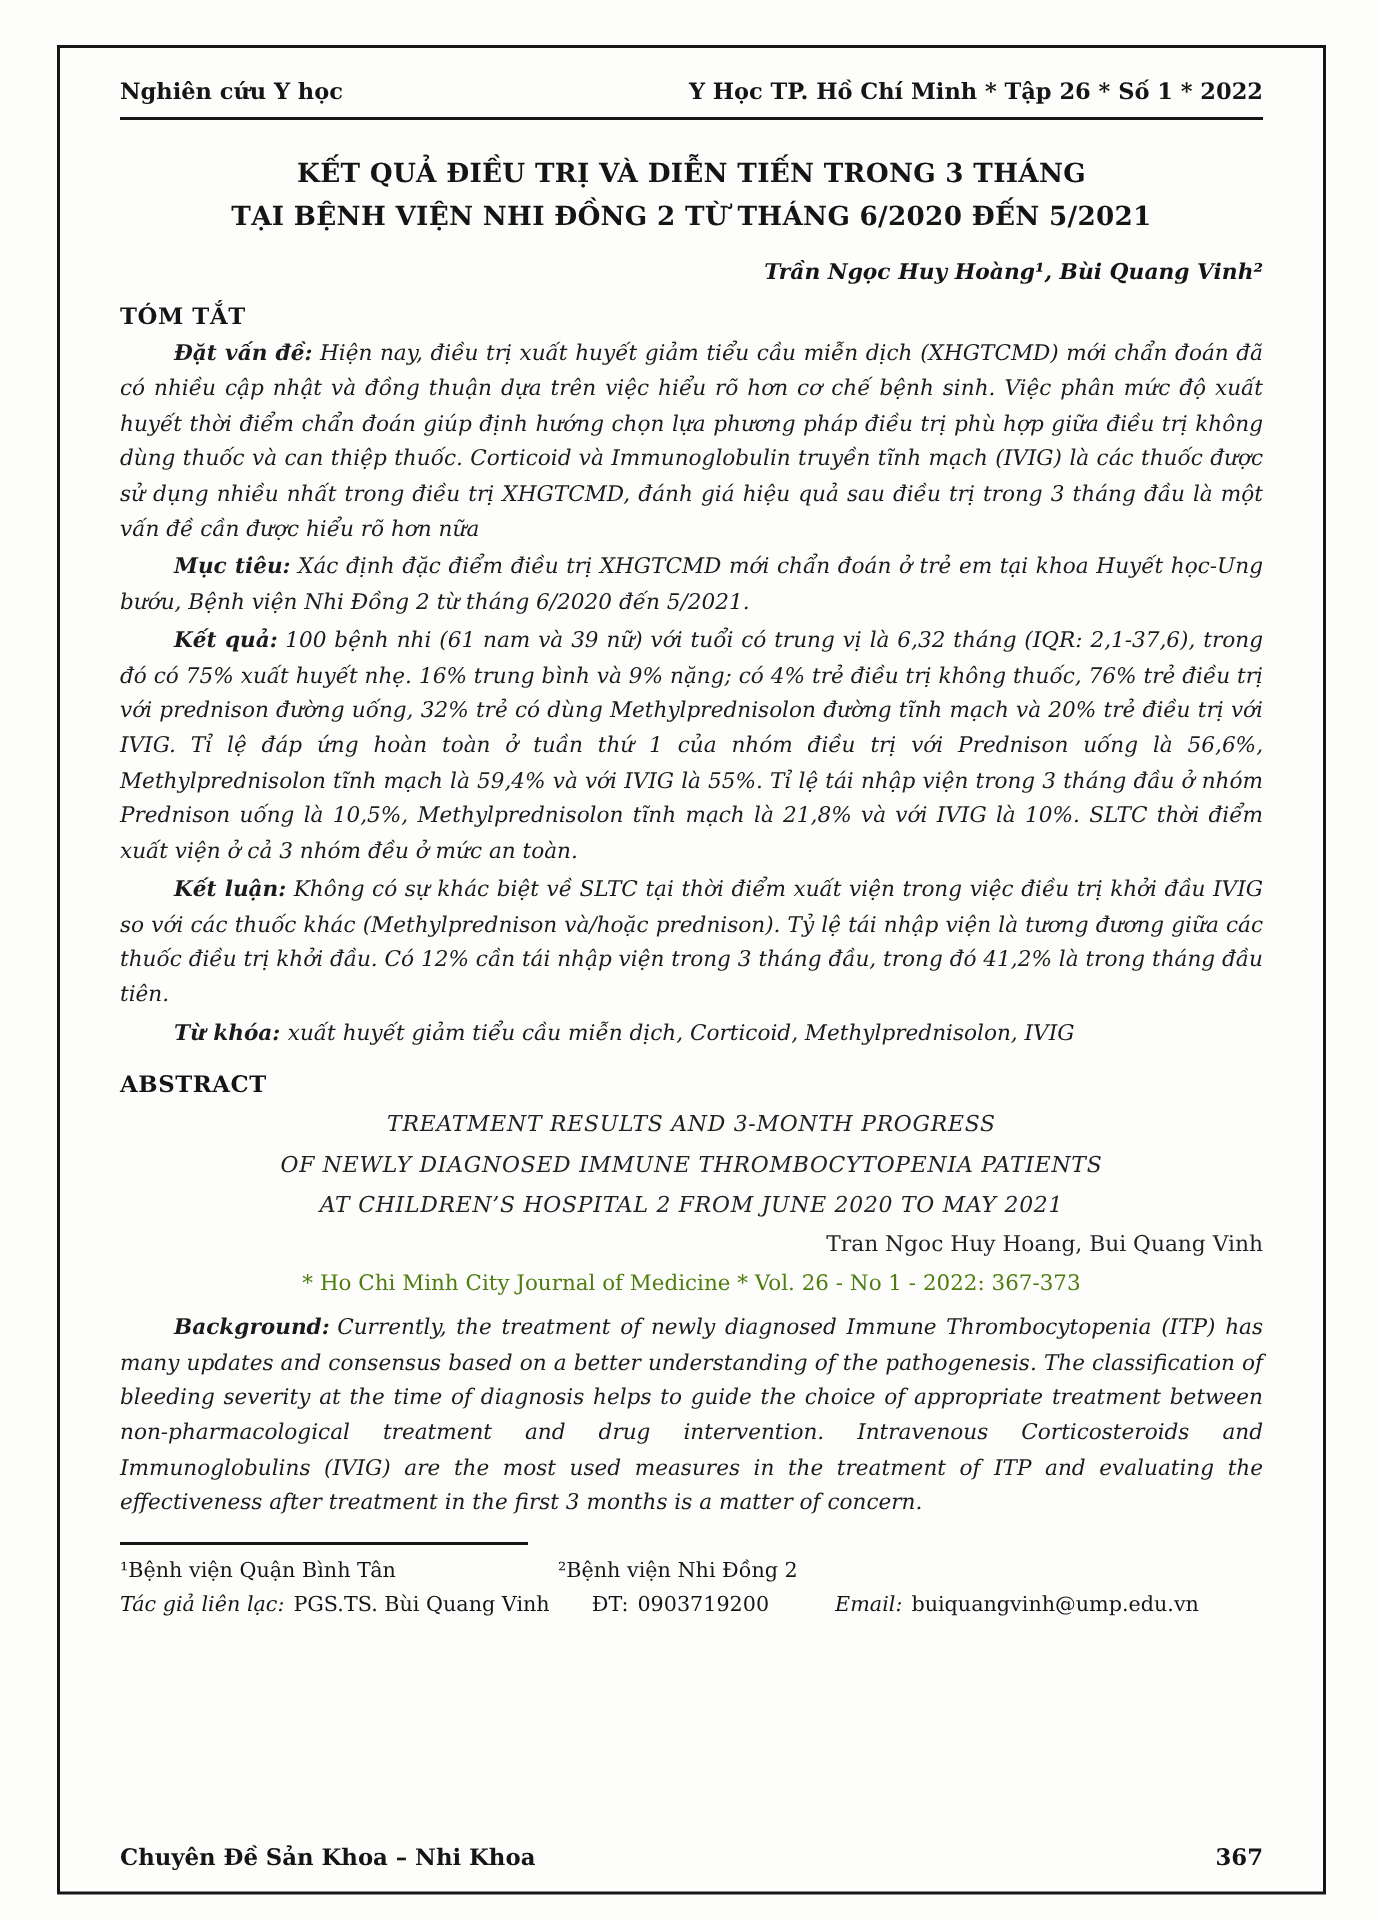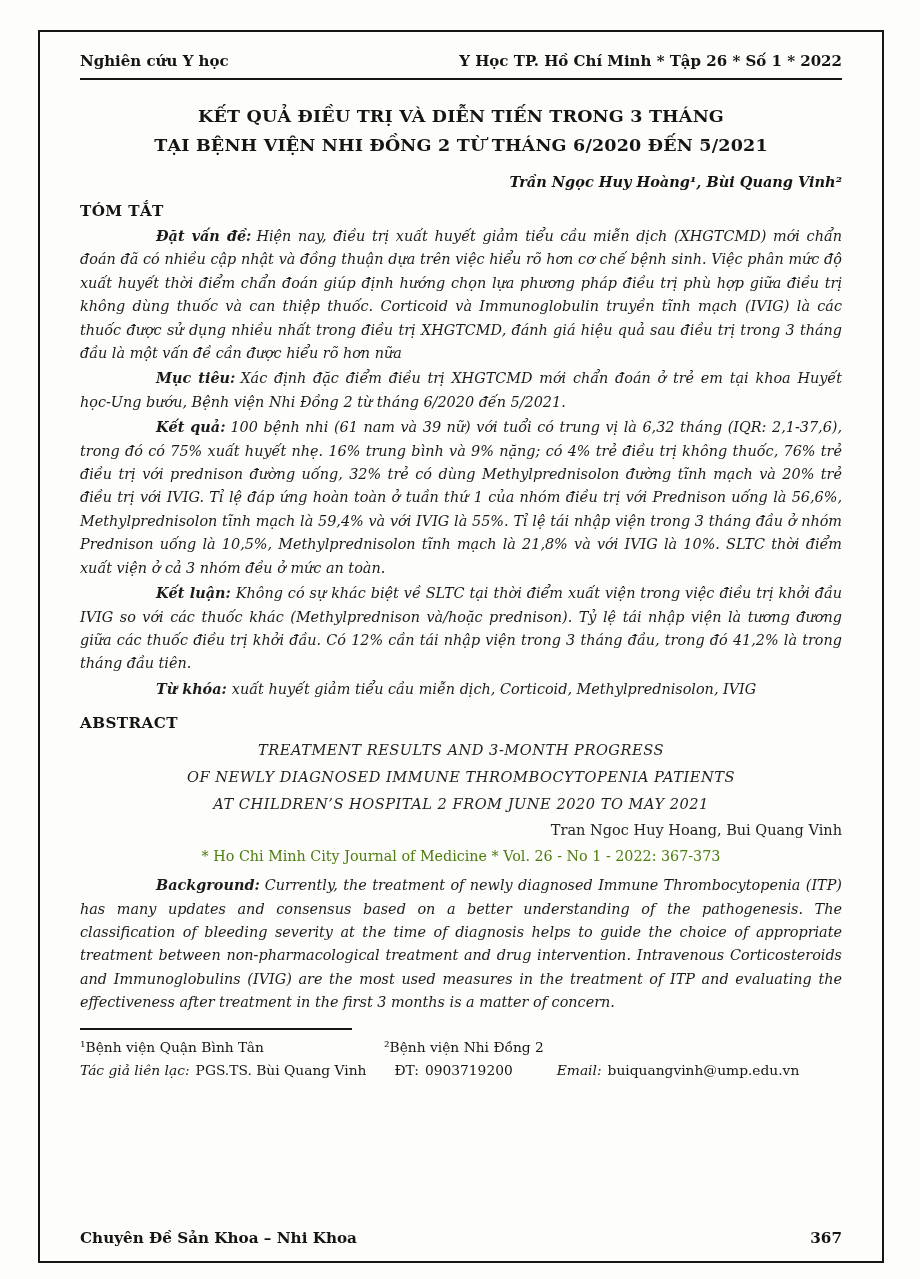--- a/index.html
+++ b/index.html
@@ -49,21 +49,21 @@
   }
   .para {
     font-style: italic;
     font-size: 14.4px;
     line-height: 23.4px;
     text-align: justify;
     text-indent: 36px;
     margin: 0 0 1px 0;
     color: #1b1b1b;
   }
-  .para .lead { font-weight: 700; margin-right: 5px; margin-left: 40px; }
+  .para .lead { font-weight: 700; margin-right: 5px; }
   .en-title {
     margin-top: 0;
     text-align: center;
     font-style: italic;
     font-size: 14.6px;
     line-height: 27px;
     letter-spacing: 0.5px;
     color: #222;
   }
   .en-authors {
@@ -77,21 +77,21 @@
     font-size: 14.3px;
     line-height: 26px;
     color: #4d7c0f;
     margin-bottom: 4px;
   }
   .footnotes { margin-top: 12px; font-size: 13.8px; line-height: 23px; }
   .footnote-separator {
     width: 272px; border-top: 2px solid #161616;
     margin-bottom: 6px;
   }
-  .affil-row { display: flex; gap: 12px; }
+  .affil-row { display: flex; }
   .affil-row .affil-1 { width: 292px; }
   .contact-row { display: flex; }
   .contact-row .seg { margin-right: 6px; }
   .contact-row .lbl-italic { font-style: italic; }
   .contact-row .phone-seg { margin-left: 22px; }
   .contact-row .email-seg { margin-left: 38px; }
   .footer {
     margin-top: auto;
     display: flex; justify-content: space-between;
     font-weight: 700; font-size: 15.2px;

